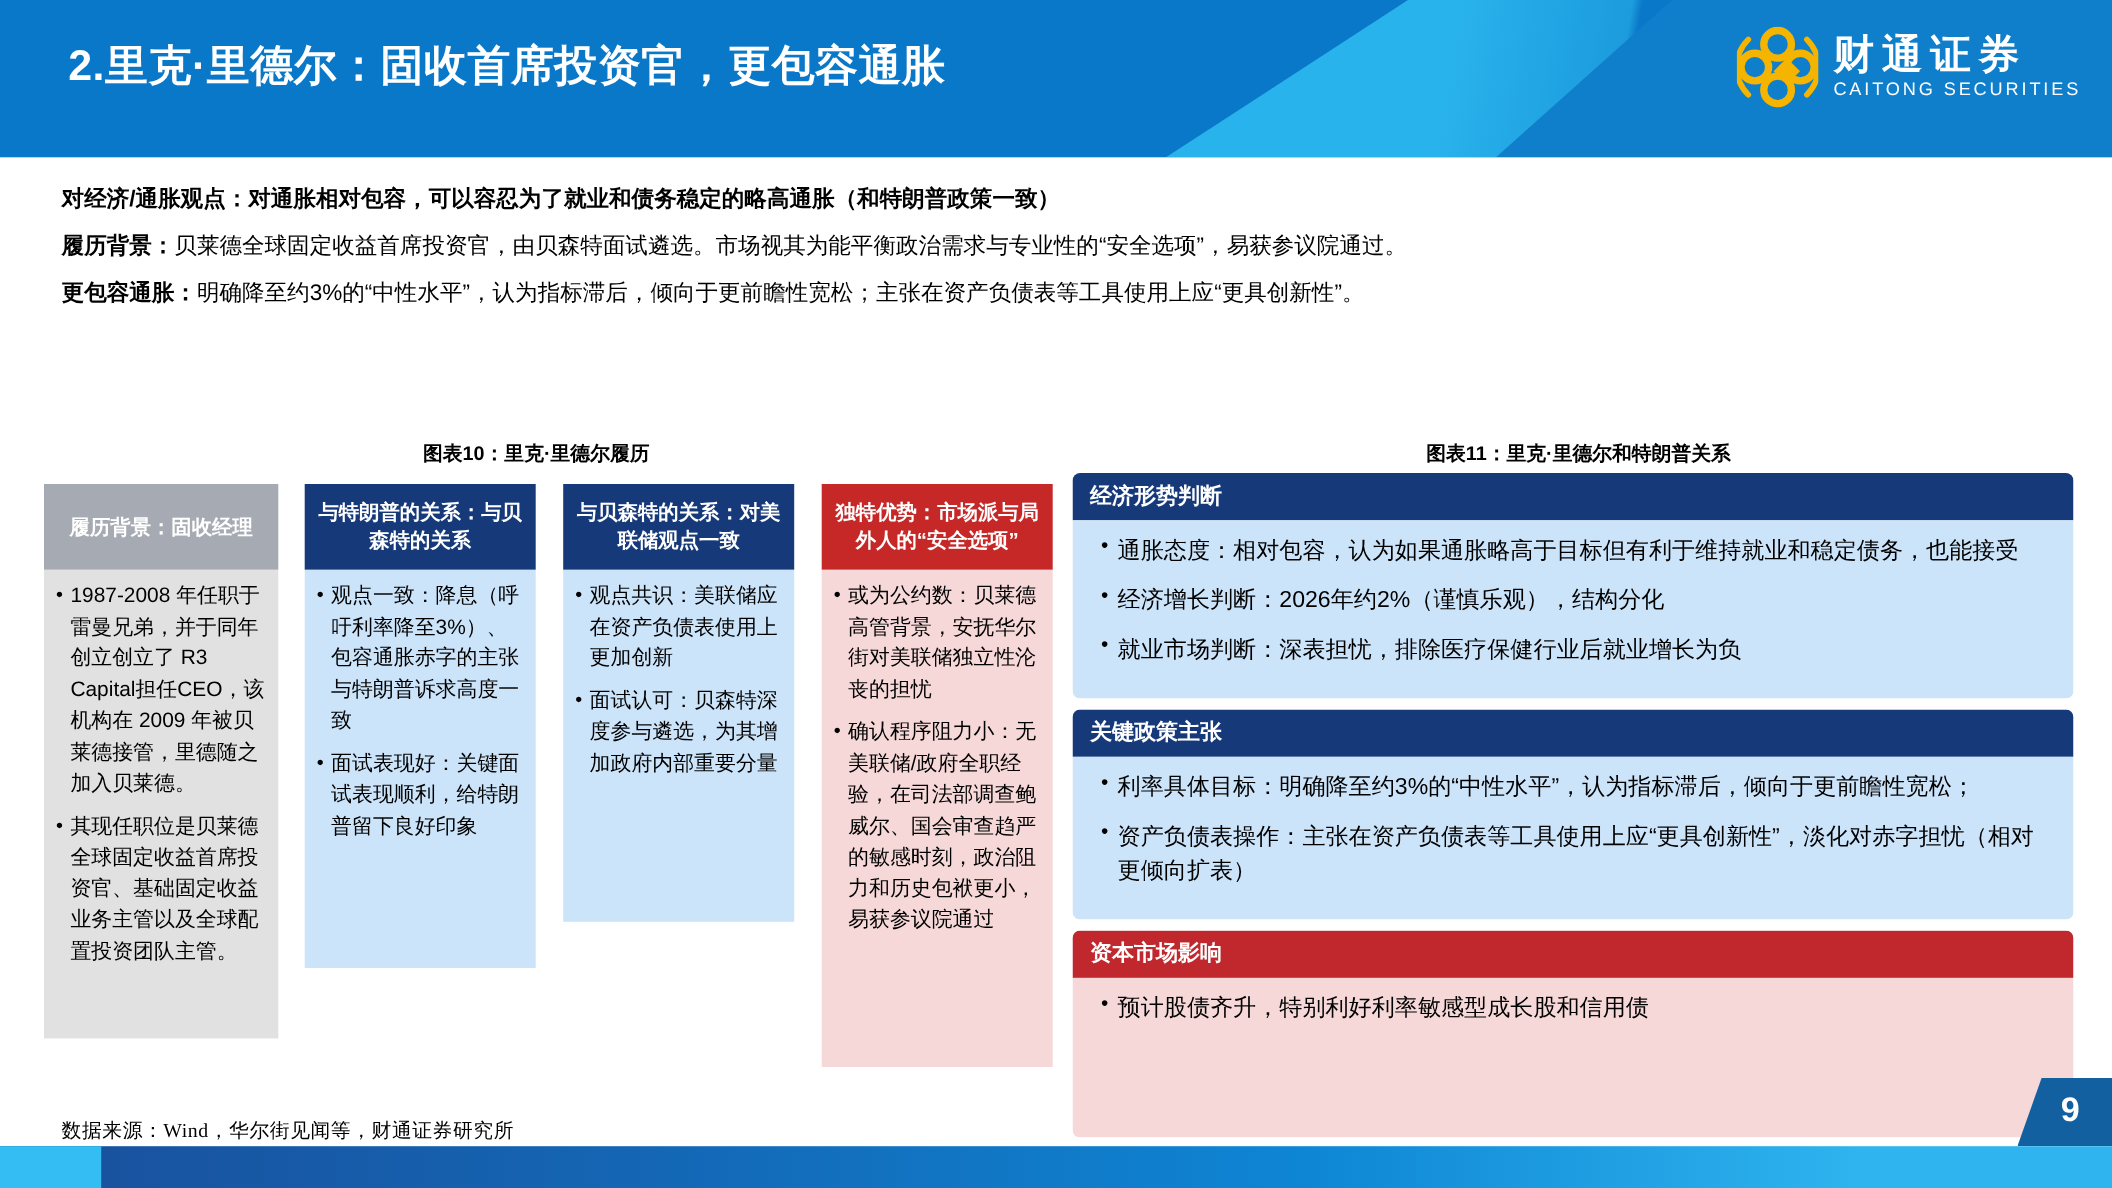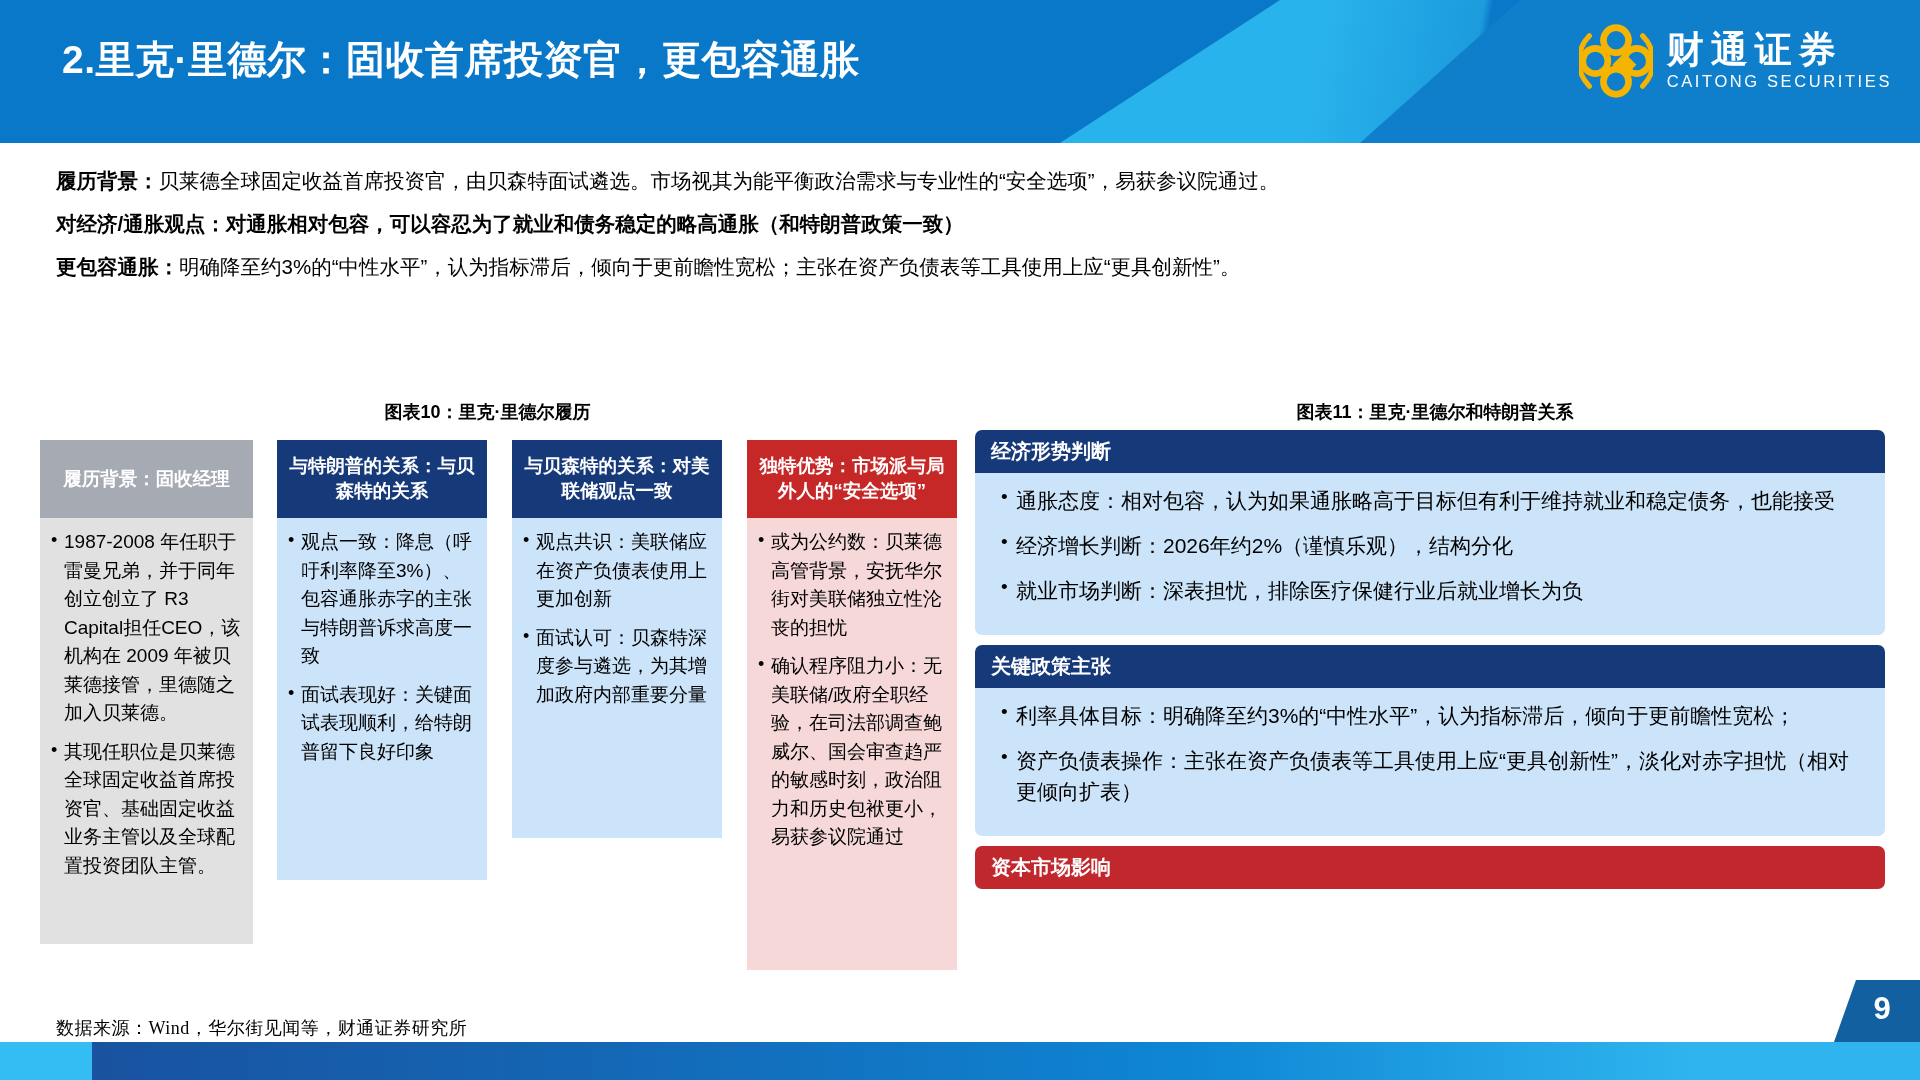--- a/index.html
+++ b/index.html
@@ -175,22 +175,22 @@
         <path d="M86 16 A48 48 0 0 1 86 84" fill="none" stroke="#f5b400" stroke-width="7" stroke-linecap="round"></path>
       </svg>
       <div class="logo-text">
         <div class="logo-cn">财通证券</div>
         <div class="logo-en">CAITONG SECURITIES</div>
       </div>
     </div>
   </div>
 
   <div class="intro" id="intro">
+      <div class="intro-line bold-all"><span class="lbl">对经济/通胀观点：</span><span>对通胀相对包容，可以容忍为了就业和债务稳定的略高通胀（和特朗普政策一致）</span></div>
       <div class="intro-line"><span class="lbl">履历背景：</span><span>贝莱德全球固定收益首席投资官，由贝森特面试遴选。市场视其为能平衡政治需求与专业性的“安全选项”，易获参议院通过。</span></div>
-      <div class="intro-line bold-all"><span class="lbl">对经济/通胀观点：</span><span>对通胀相对包容，可以容忍为了就业和债务稳定的略高通胀（和特朗普政策一致）</span></div>
       <div class="intro-line"><span class="lbl">更包容通胀：</span><span>明确降至约3%的“中性水平”，认为指标滞后，倾向于更前瞻性宽松；主张在资产负债表等工具使用上应“更具创新性”。</span></div>
     </div>
 
   <div class="exh-title" id="exh10-title">图表10：里克·里德尔履历</div>
 
   <div class="exh-title" id="exh11-title">图表11：里克·里德尔和特朗普关系</div>
 
   <div class="cards" id="cards">
       <div class="card" id="card-0">
         <div class="card-head" style="background: rgb(166, 170, 179);">履历背景：固收经理</div>
@@ -245,20 +245,25 @@
         <div class="sec-head">关键政策主张</div>
         <div class="sec-body">
           <ul>
             <li>利率具体目标：明确降至约3%的“中性水平”，认为指标滞后，倾向于更前瞻性宽松；</li>
             <li>资产负债表操作：主张在资产负债表等工具使用上应“更具创新性”，淡化对赤字担忧（相对更倾向扩表）</li>
           </ul>
         </div>
       </div>
       <div class="sec red" id="sec-2">
         <div class="sec-head">资本市场影响</div>
+        <div class="sec-body">
+          <ul>
+            <li>预计股债齐升，特别利好利率敏感型成长股和信用债</li>
+          </ul>
+        </div>
       </div>
     </div>
 
   <div class="source">数据来源：Wind，华尔街见闻等，财通证券研究所</div>
   <div class="page-tab">
     <span class="page-num">9</span>
   </div>
   <div class="footer-bar">
     <div class="footer-left-tip"></div>
   </div>

